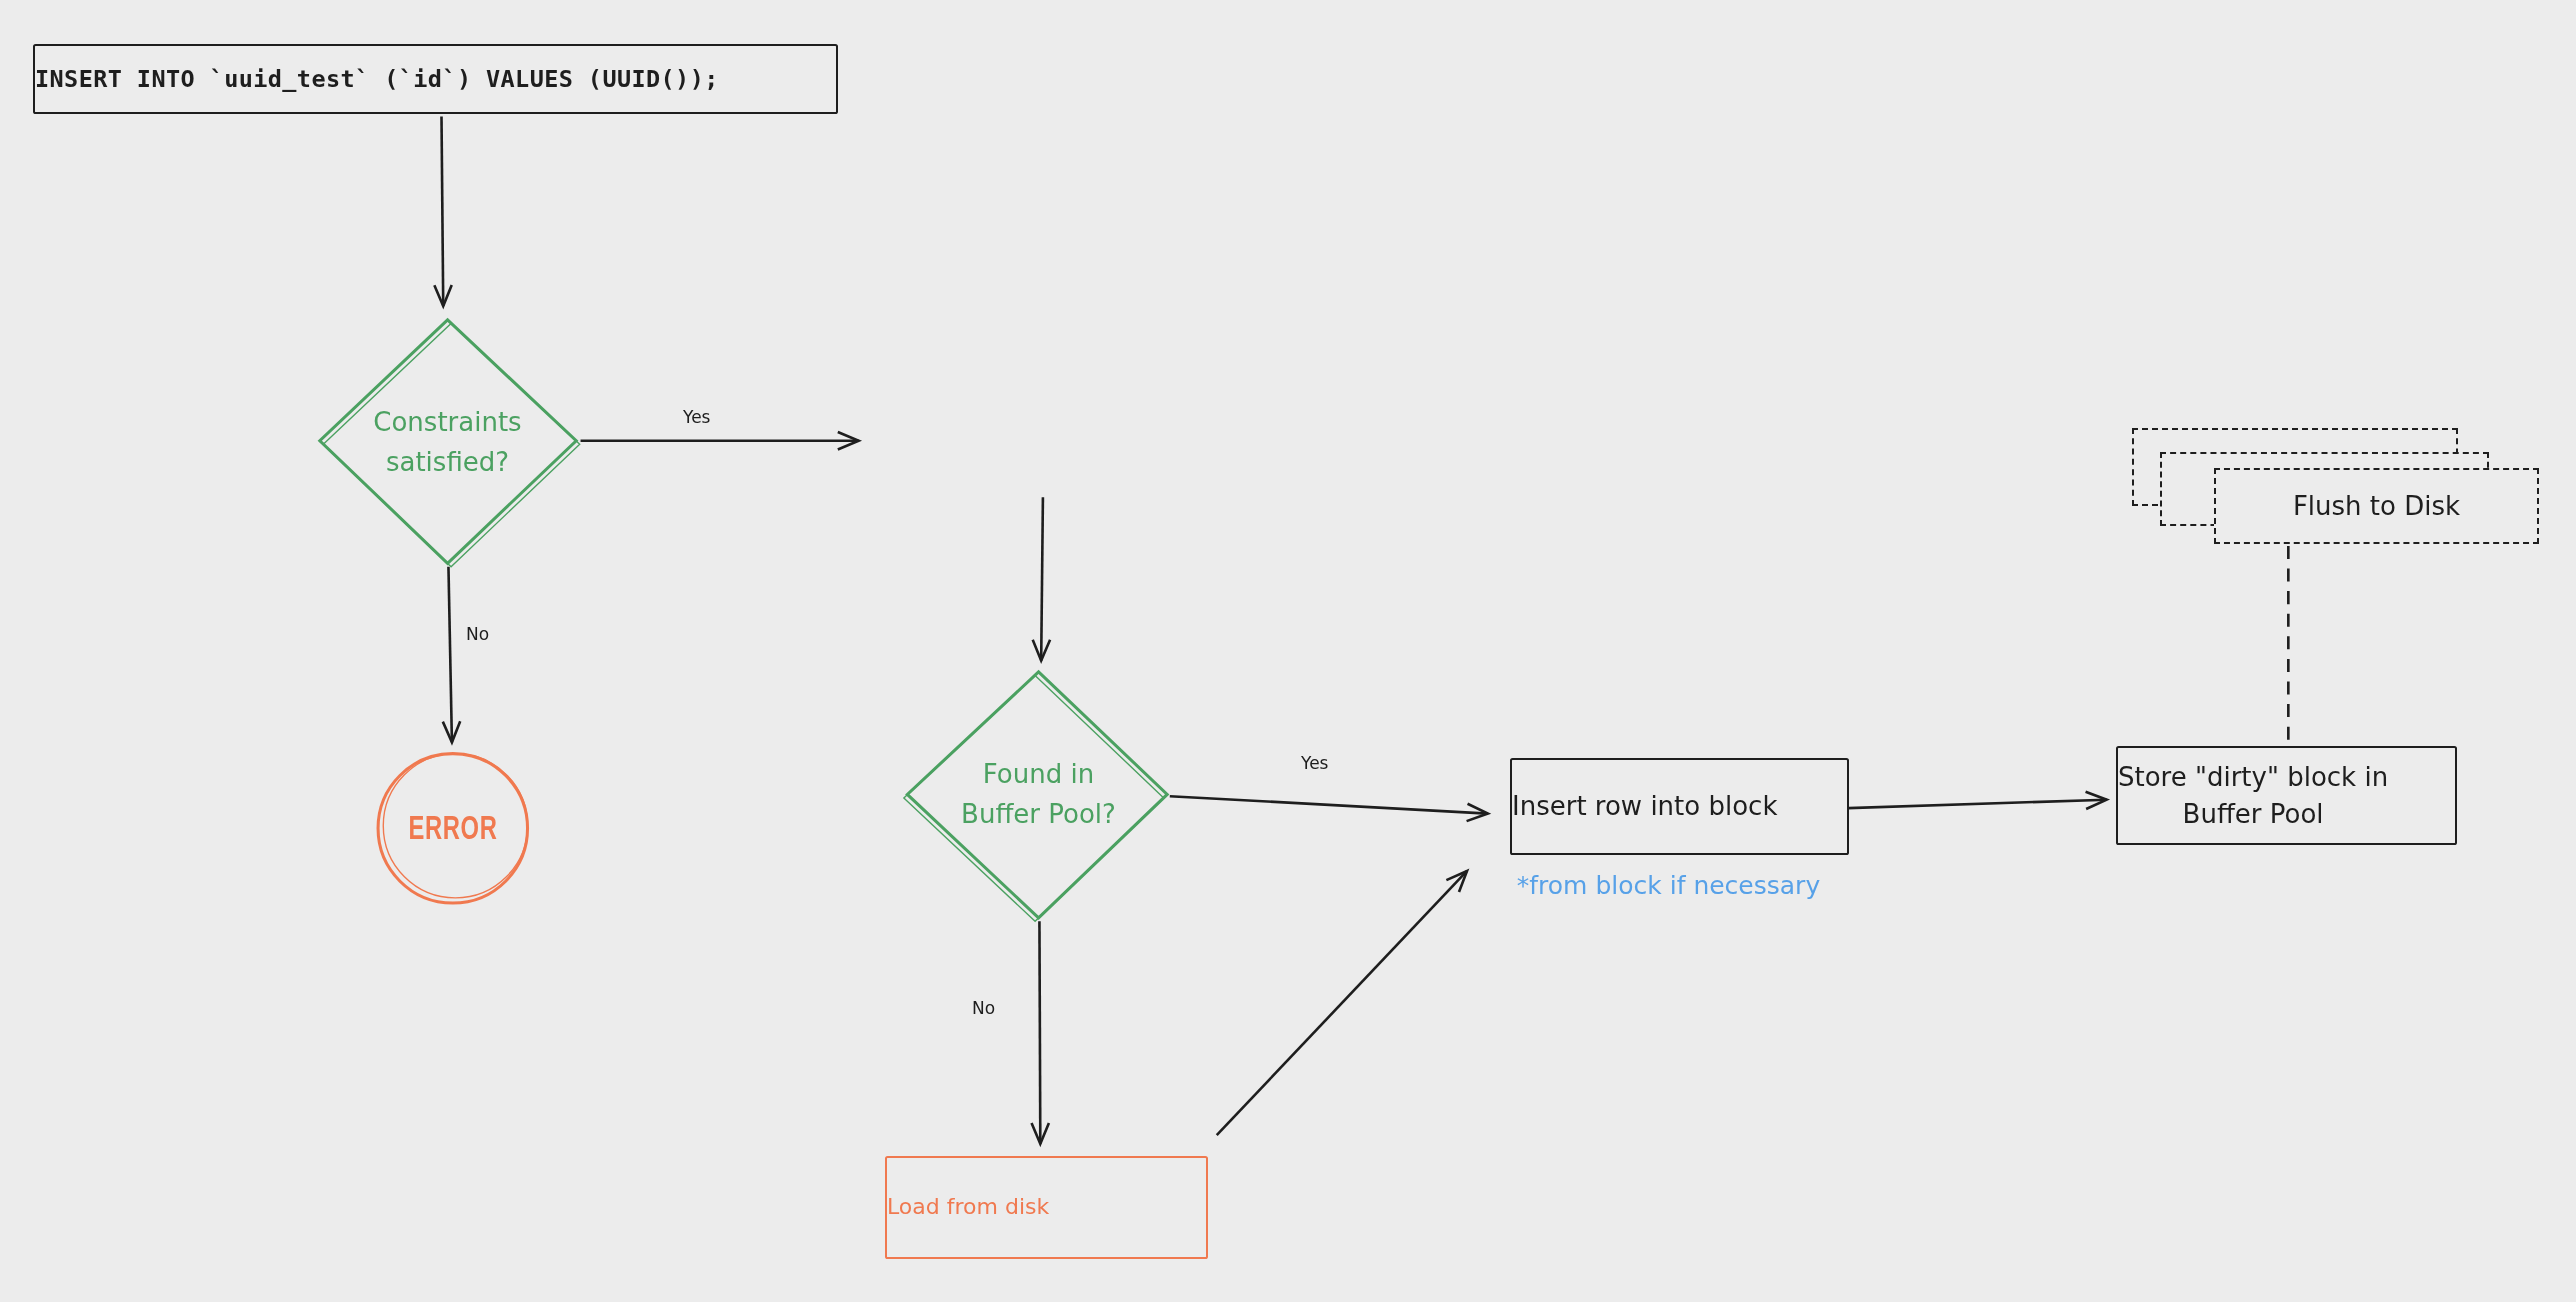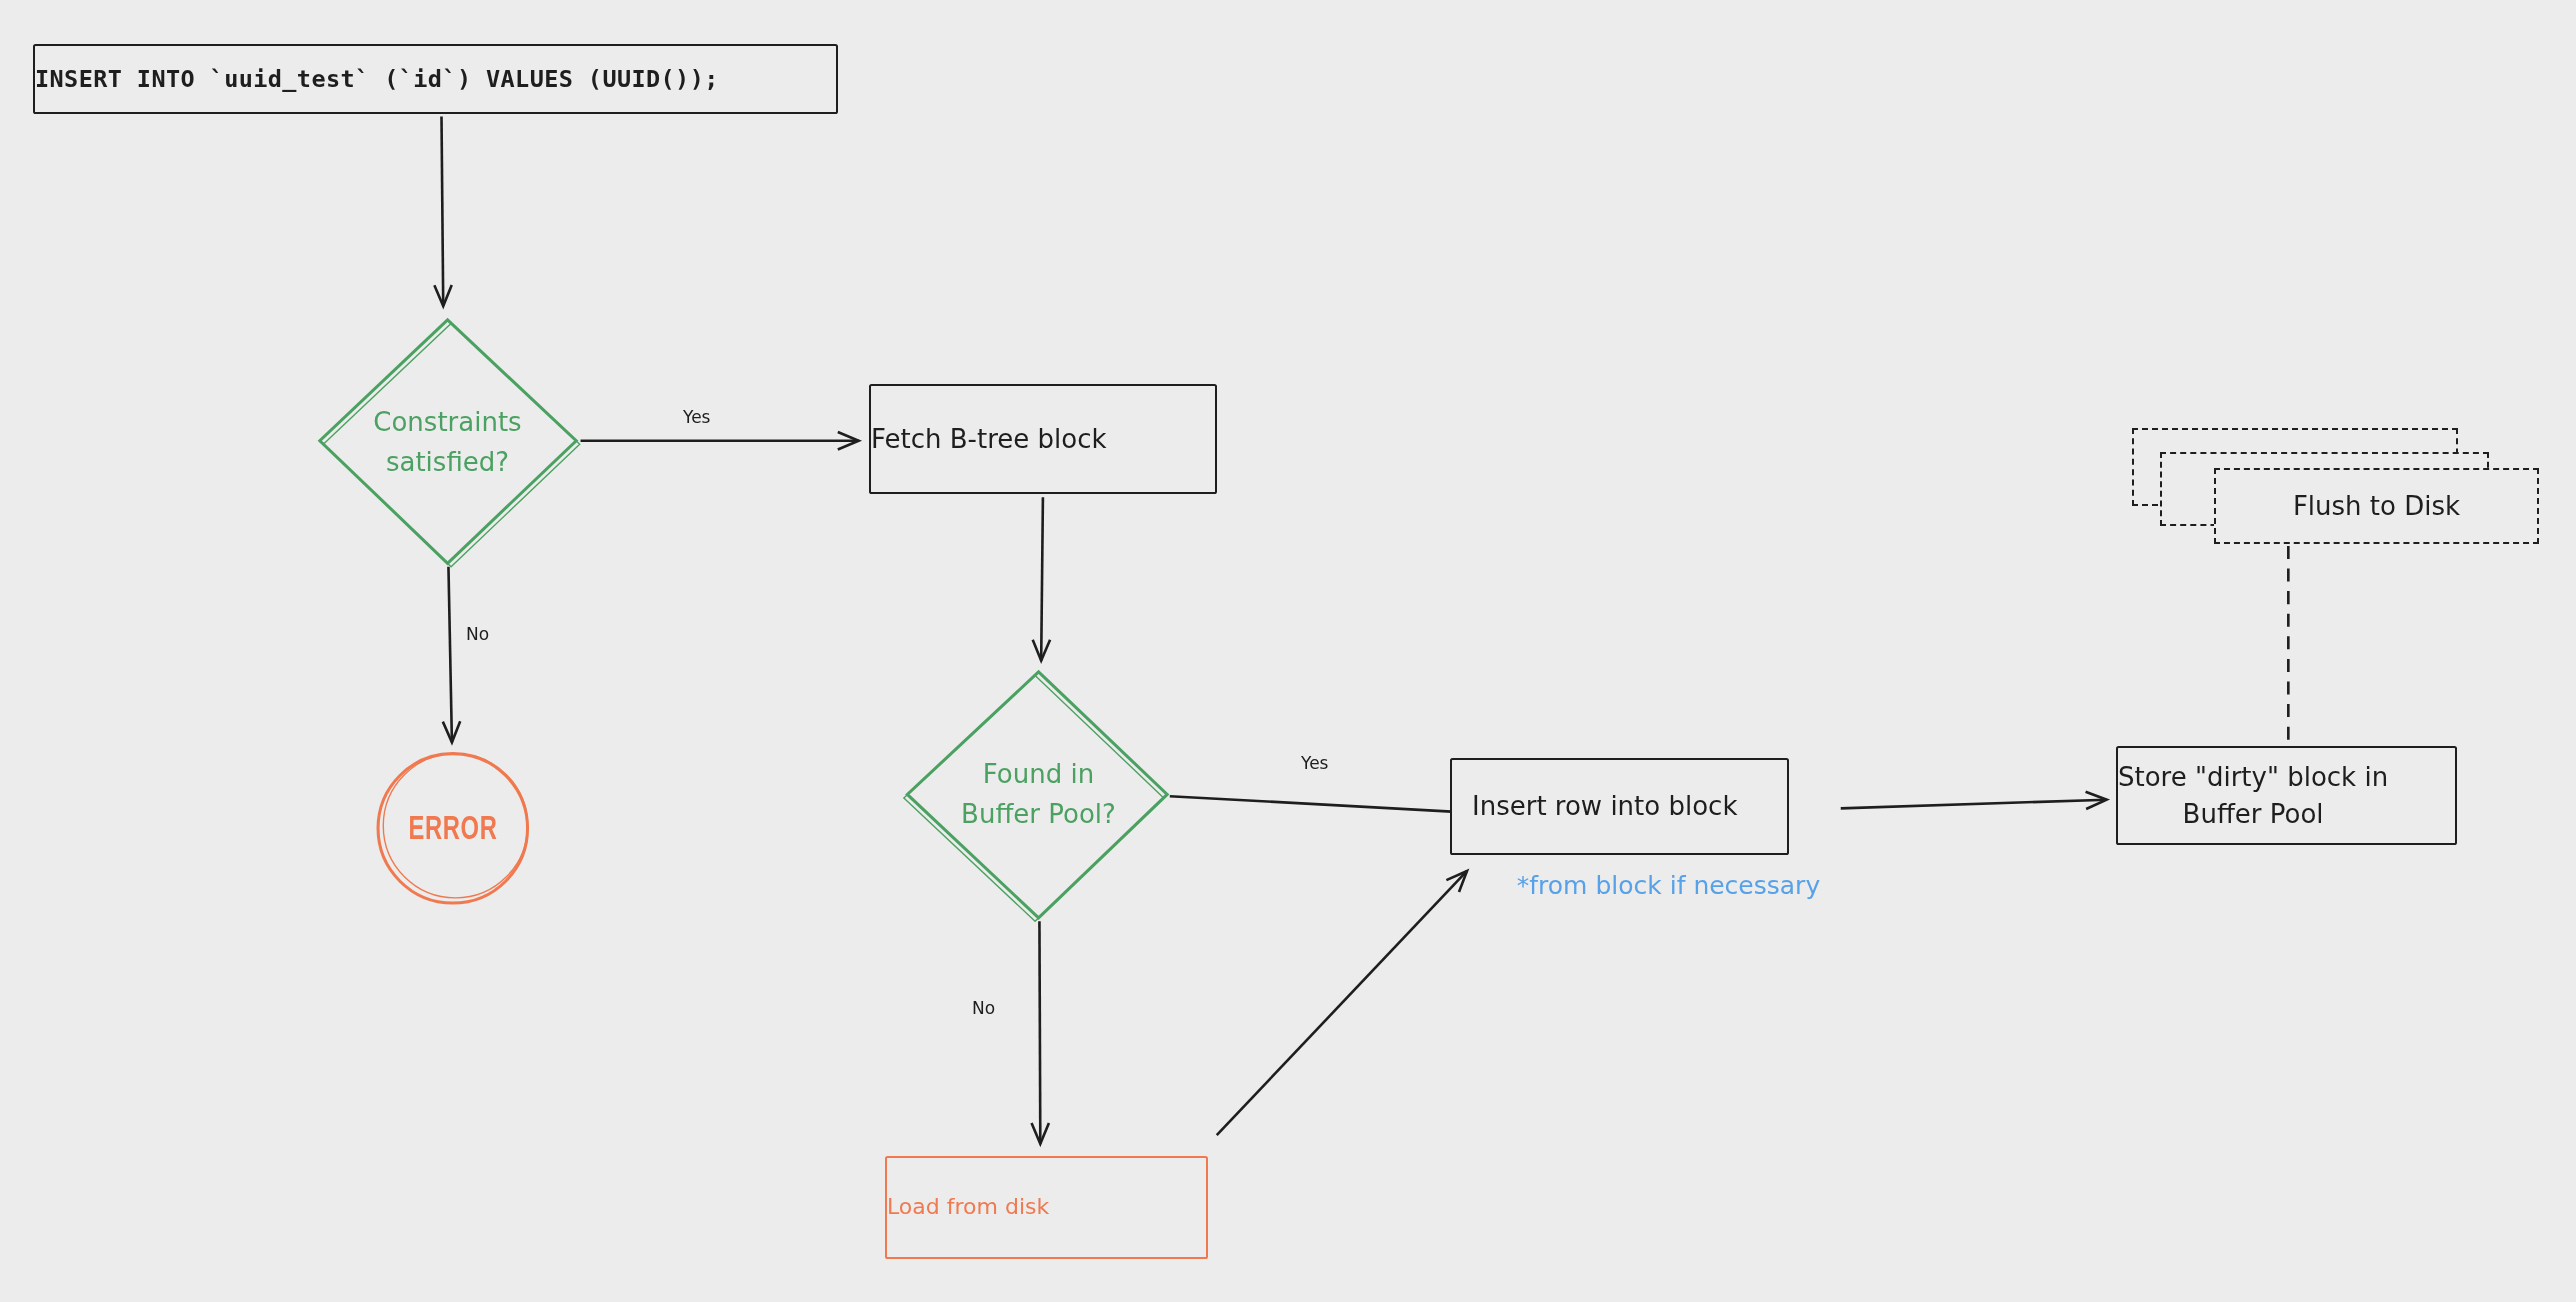--- a/index.html
+++ b/index.html
@@ -124,27 +124,24 @@
   <div class="diamond-label" style="left:326px; top:402px; width:243px;">Constraints
 satisfied?</div>
   <div class="diamond-label" style="left:915px; top:754px; width:247px;">Found in
 Buffer Pool?</div>
 
   <div class="edge-label" style="left:683px; top:407px;">Yes</div>
   <div class="edge-label" style="left:466px; top:624px;">No</div>
   <div class="edge-label" style="left:1301px; top:753px;">Yes</div>
   <div class="edge-label" style="left:972px; top:998px;">No</div>
 
-  <div class="node" style="left:869px; top:384px; width:348px; height:110px;">
-    <span class="node-label">Fetch B-tree block</span>
-  </div>
 
   <div class="error-label">ERROR</div>
 
-  <div class="node" style="left:1450px; top:758px; width:339px; height:97px;padding-left:20px;">
+  <div class="node" style="left:1510px; top:758px; width:339px; height:97px;">
     <span class="node-label">Insert row into block</span>
   </div>
   <div class="note-label" style="left:1473px; top:871px; width:391px;">*from block if necessary</div>
 
   <div class="node" style="left:2116px; top:746px; width:341px; height:99px;">
     <span class="node-label">Store "dirty" block in
 Buffer Pool</span>
   </div>
 
   <div class="dashed-box" style="left:2132px; top:428px; width:326px; height:78px;"></div>

